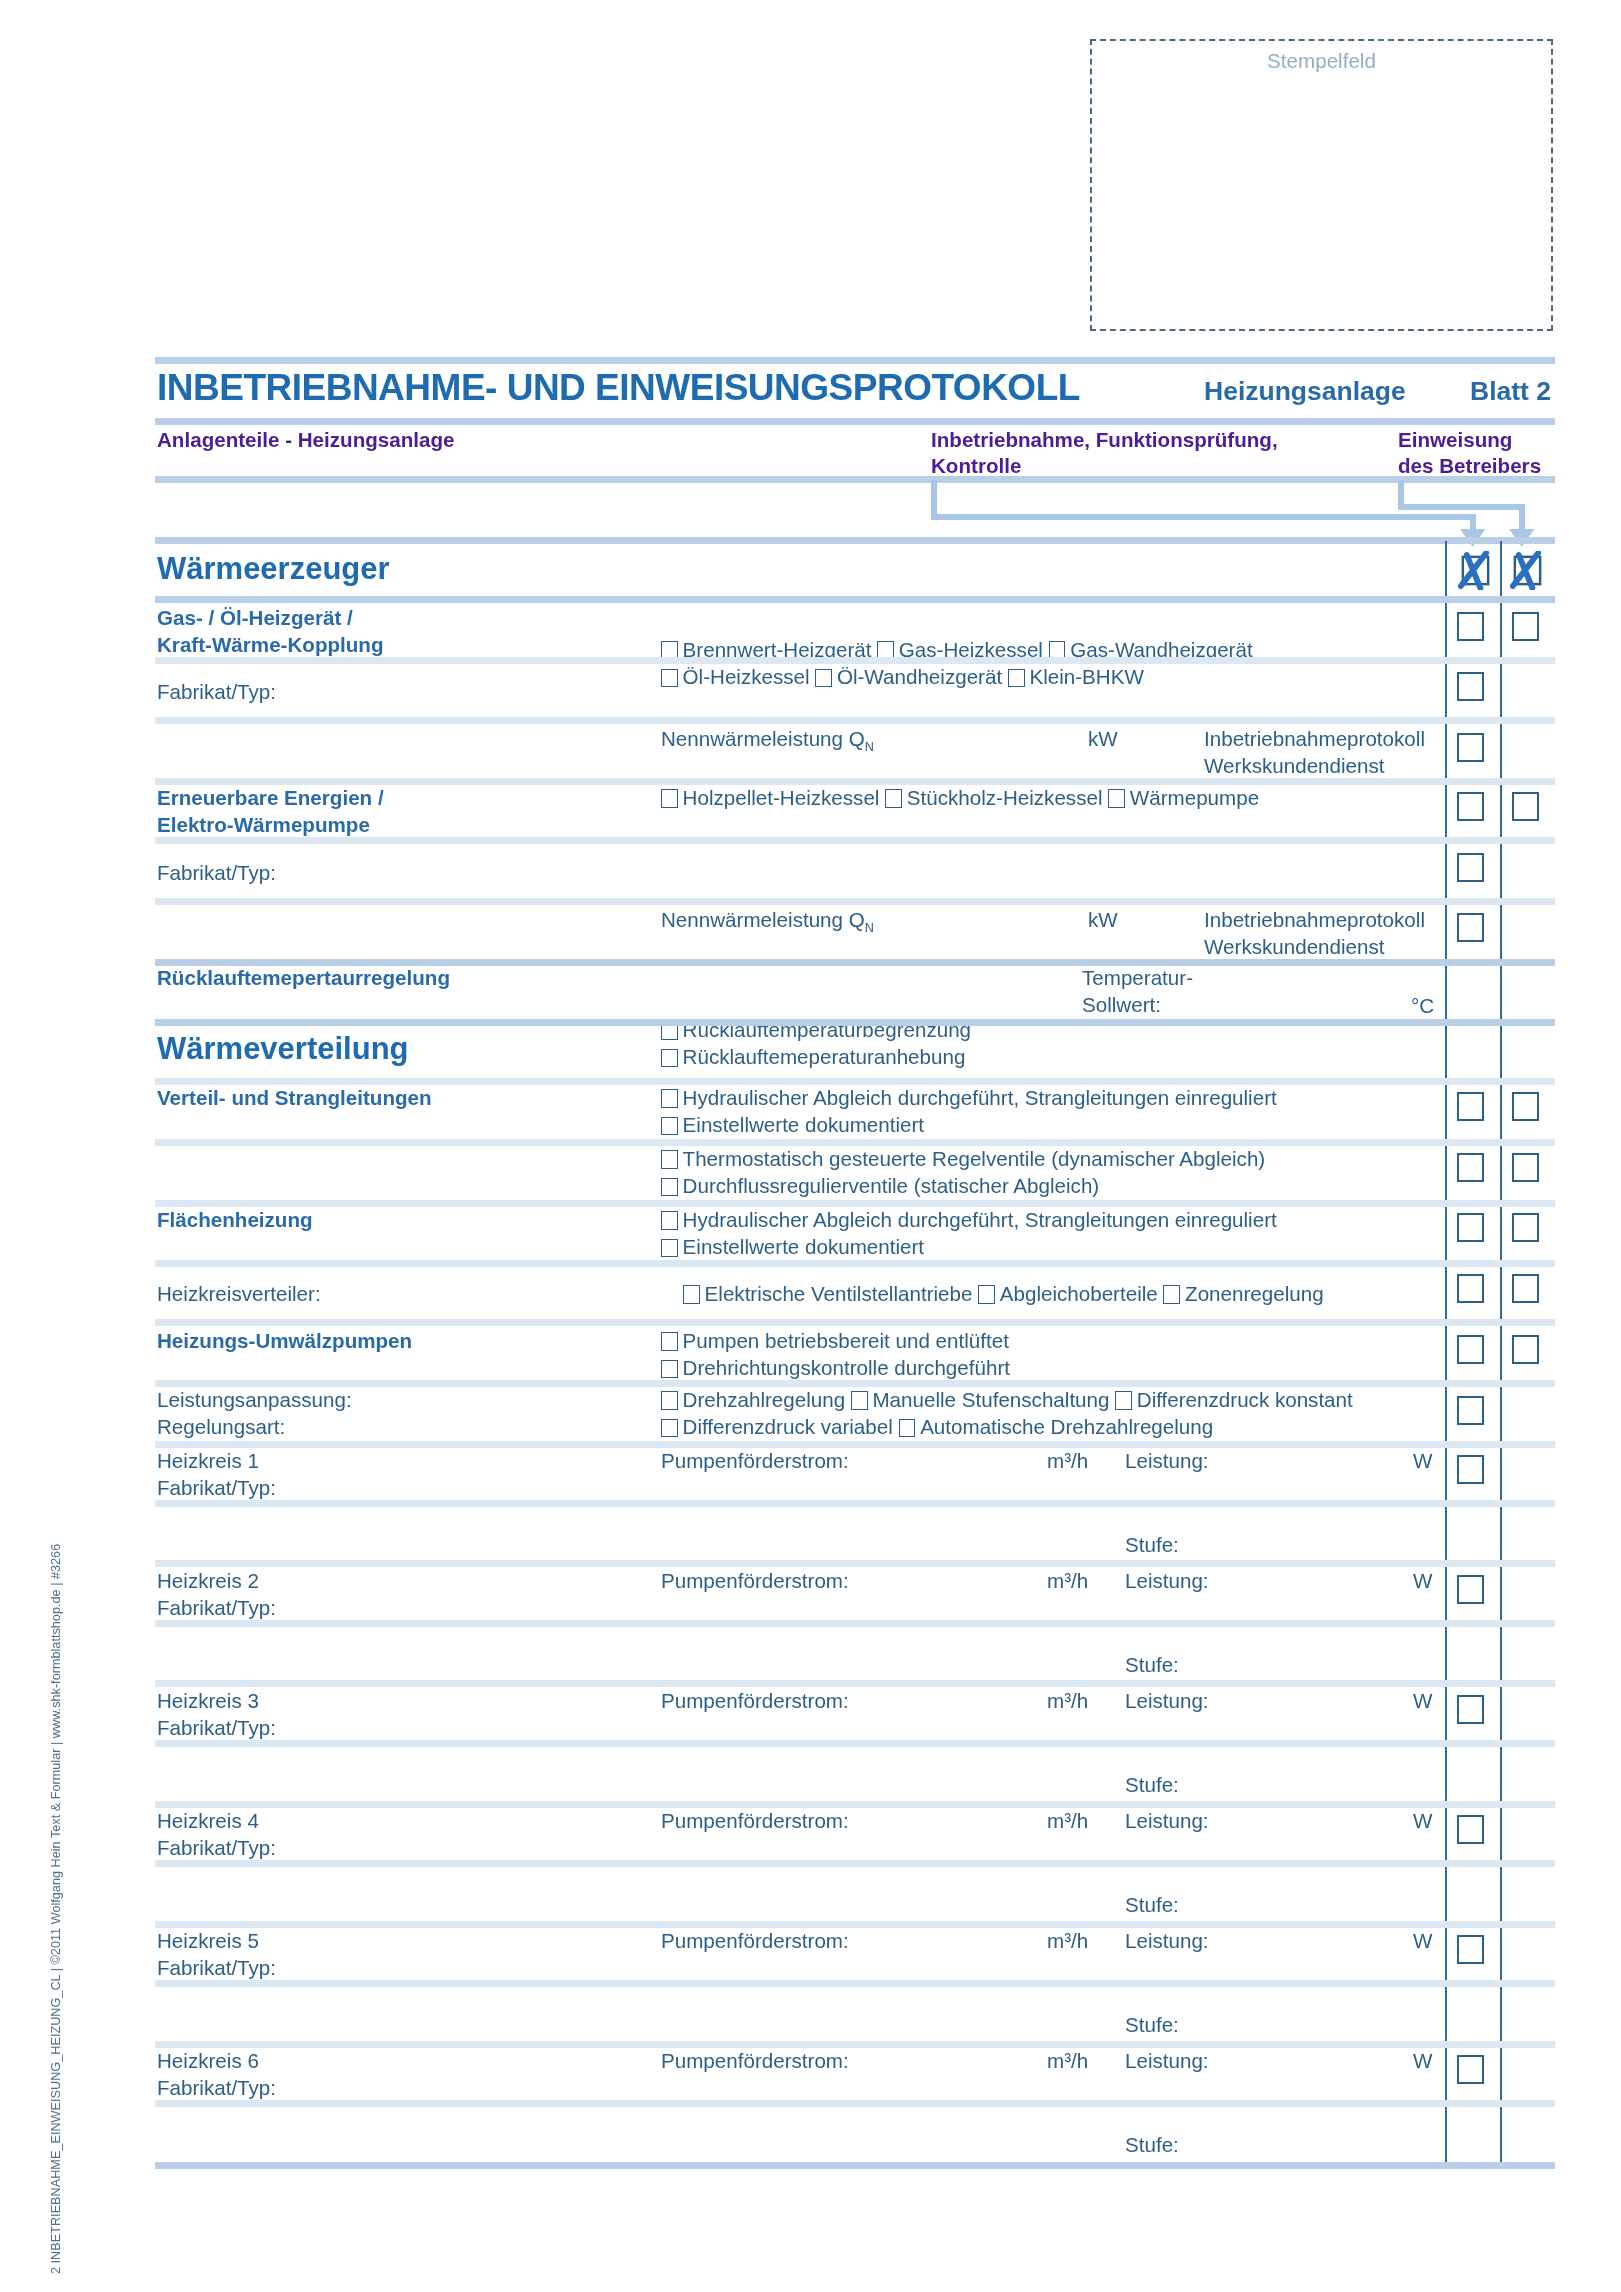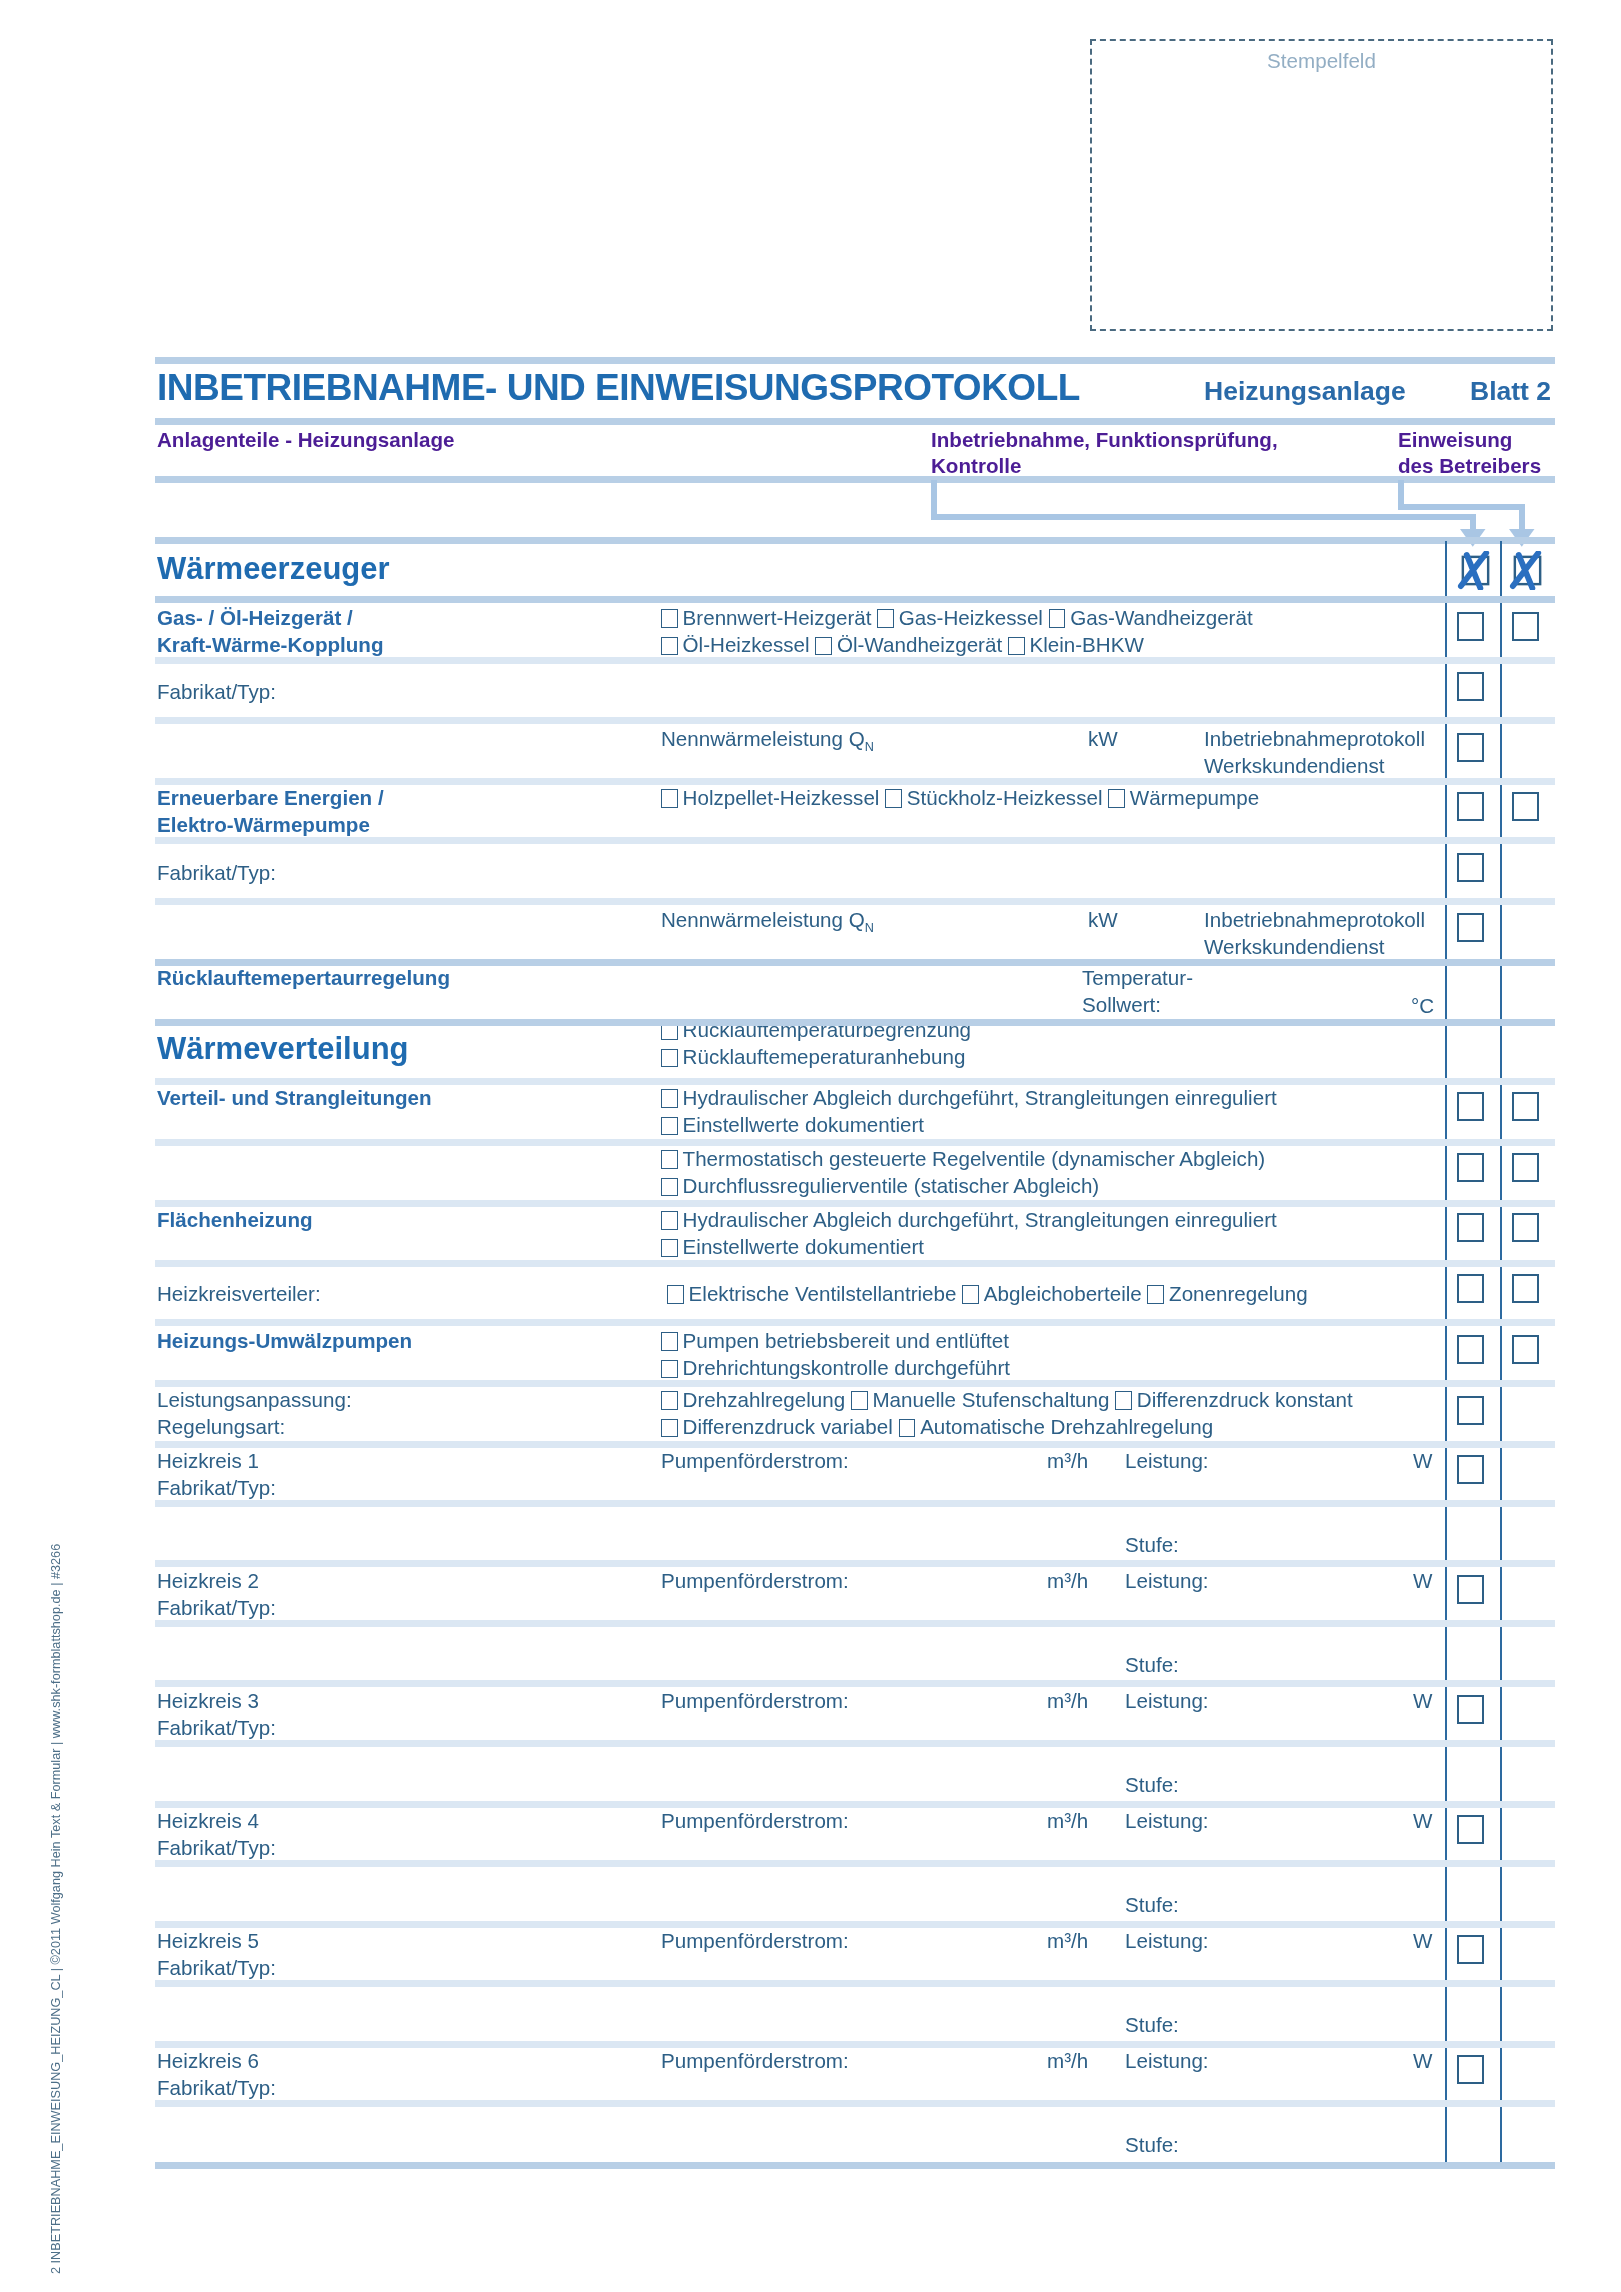--- a/index.html
+++ b/index.html
@@ -77,21 +77,21 @@
       <rect x="6" y="6" width="26" height="28" fill="none" stroke="#2d5f86" stroke-width="2.5"></rect>
       <path d="M4 36 L30 2 M10 4 L24 38" stroke="#2a6fc0" stroke-width="6" stroke-linecap="round"></path>
     </svg>
 </div>
 <div class="bar thick" style="top:596px"></div>
 
 <div class="abs lbl-b" style="left:157px;top:604px">
   <div>Gas- / Öl-Heizgerät /</div>
   <div>Kraft-Wärme-Kopplung</div>
 </div>
-<div class="abs opt" style="left:661px;top:604px">
+<div class="abs opt" style="left:661px;top:636px">
   <div><span class="cb"></span><span>Brennwert-Heizgerät</span> <span class="cb"></span><span>Gas-Heizkessel</span> <span class="cb"></span><span>Gas-Wandheizgerät</span></div>
   <div><span class="cb"></span><span>Öl-Heizkessel</span> <span class="cb"></span><span>Öl-Wandheizgerät</span> <span class="cb"></span><span>Klein-BHKW</span></div>
 </div>
 <div class="bigcb" style="left:1457px;top:612px"></div>
 <div class="bigcb" style="left:1512px;top:612px"></div>
 <div class="bar thin" style="top:657px"></div>
 
 <div class="abs lbl" style="left:157px;top:678px">Fabrikat/Typ:</div>
 <div class="bigcb" style="left:1457px;top:672px"></div>
 <div class="bar thin" style="top:717px"></div>
@@ -164,21 +164,21 @@
 <div class="abs lbl-b" style="left:157px;top:1206px">Flächenheizung</div>
 <div class="abs opt" style="left:661px;top:1206px">
   <div><span class="cb"></span><span>Hydraulischer Abgleich durchgeführt, Strangleitungen einreguliert</span></div>
   <div><span class="cb"></span><span>Einstellwerte dokumentiert</span></div>
 </div>
 <div class="bigcb" style="left:1457px;top:1213px"></div>
 <div class="bigcb" style="left:1512px;top:1213px"></div>
 <div class="bar thin" style="top:1260px"></div>
 
 <div class="abs lbl" style="left:157px;top:1280px">Heizkreisverteiler:</div>
-<div class="abs opt" style="left:667px;top:1280px">
+<div class="abs opt" style="left:683px;top:1280px">
   <span class="cb"></span><span>Elektrische Ventilstellantriebe</span> <span class="cb"></span><span>Abgleichoberteile</span> <span class="cb"></span><span>Zonenregelung</span>
 </div>
 <div class="bigcb" style="left:1457px;top:1274px"></div>
 <div class="bigcb" style="left:1512px;top:1274px"></div>
 <div class="bar thin" style="top:1319px"></div>
 
 <div class="abs lbl-b" style="left:157px;top:1327px">Heizungs-Umwälzpumpen</div>
 <div class="abs opt" style="left:661px;top:1327px">
   <div><span class="cb"></span><span>Pumpen betriebsbereit und entlüftet</span></div>
   <div><span class="cb"></span><span>Drehrichtungskontrolle durchgeführt</span></div>

